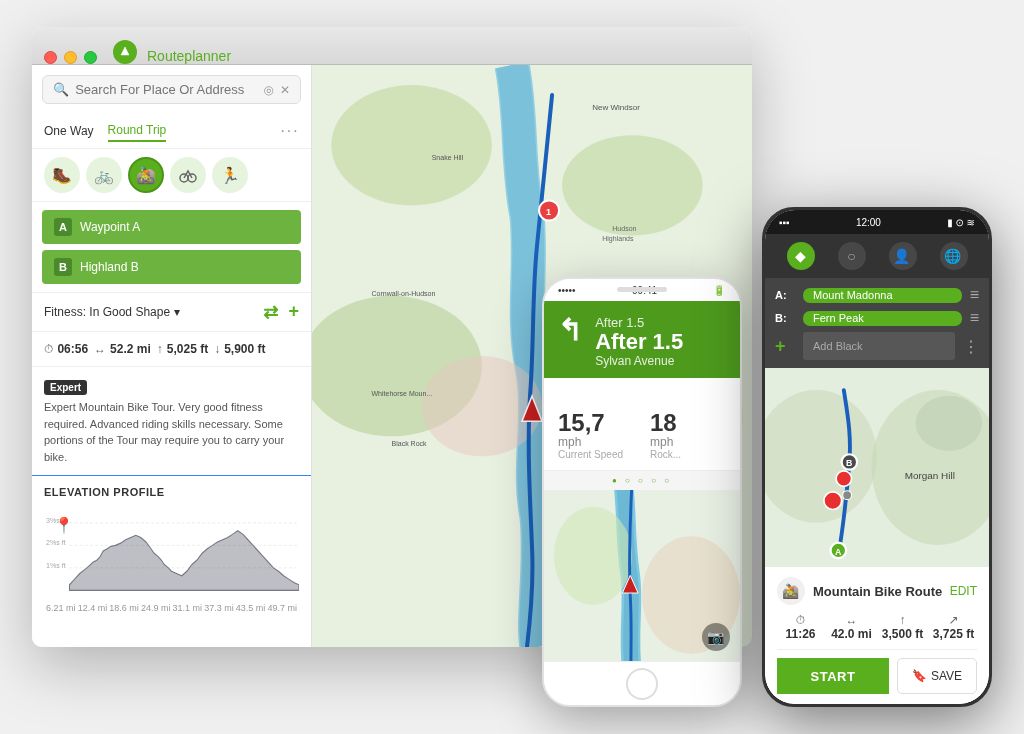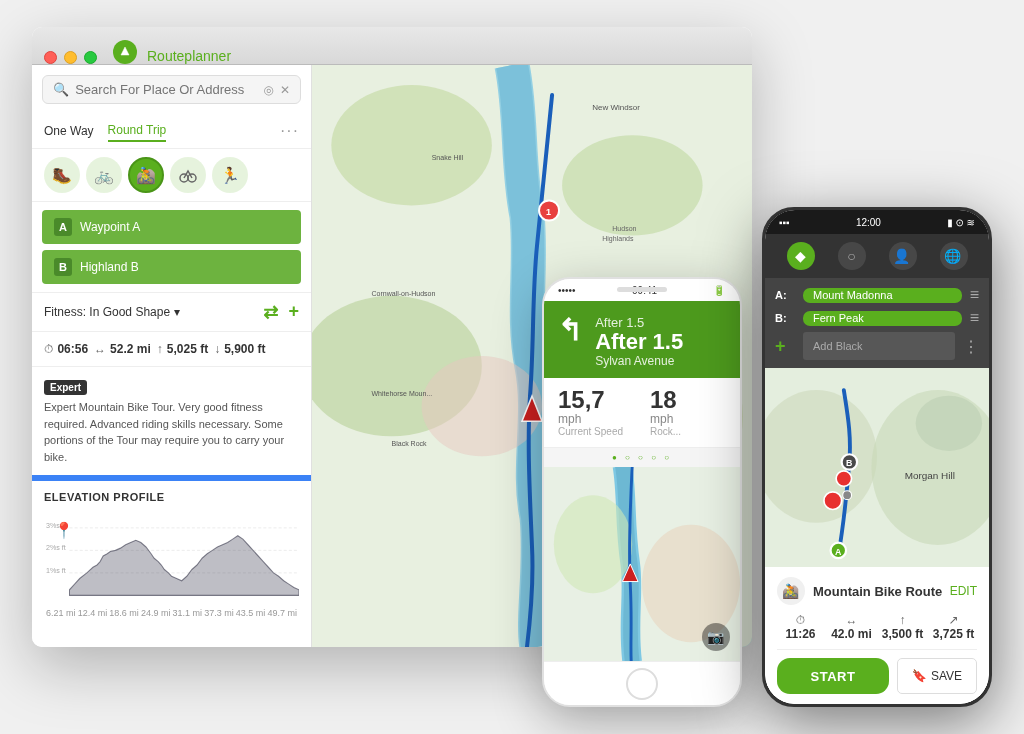--- a/index.html
+++ b/index.html
@@ -252,21 +252,21 @@
       display: flex;
       align-items: center;
       gap: 4px;
     }
 
     .stat-icon { color: #666; font-size: 12px; }
     .stat-value { font-weight: 600; }
 
     .route-description {
       padding: 10px 12px;
-      border-bottom: 6px solid #3b82f6;
+      border-bottom: 1px solid #3b82f6;
     }
 
     .expert-badge {
       display: inline-block;
       background: #333;
       color: #fff;
       font-size: 10px;
       font-weight: bold;
       padding: 2px 6px;
       border-radius: 3px;
@@ -401,20 +401,21 @@
     .phone-speed-row {
       background: #fff;
       padding: 10px 14px;
       display: flex;
       gap: 16px;
       border-bottom: 1px solid #eee;
     }
 
     .speed-block {
       flex: 1;
+      margin-top: 23px;
     }
 
     .speed-value {
       font-size: 24px;
       font-weight: bold;
       color: #333;
       line-height: 1;
     }
 
     .speed-unit { font-size: 12px; color: #888; }
@@ -628,21 +629,21 @@
     .phone-action-buttons {
       display: flex;
       gap: 8px;
     }
 
     .start-btn {
       flex: 1;
       background: #5aaf1e;
       color: #fff;
       border: none;
-      border-radius: 13px;
+      border-radius: 0;
       height: 36px;
       font-size: 13px;
       font-weight: 700;
       cursor: pointer;
       letter-spacing: 0.5px;
     }
 
     .save-btn {
       background: #fff;
       color: #333;

